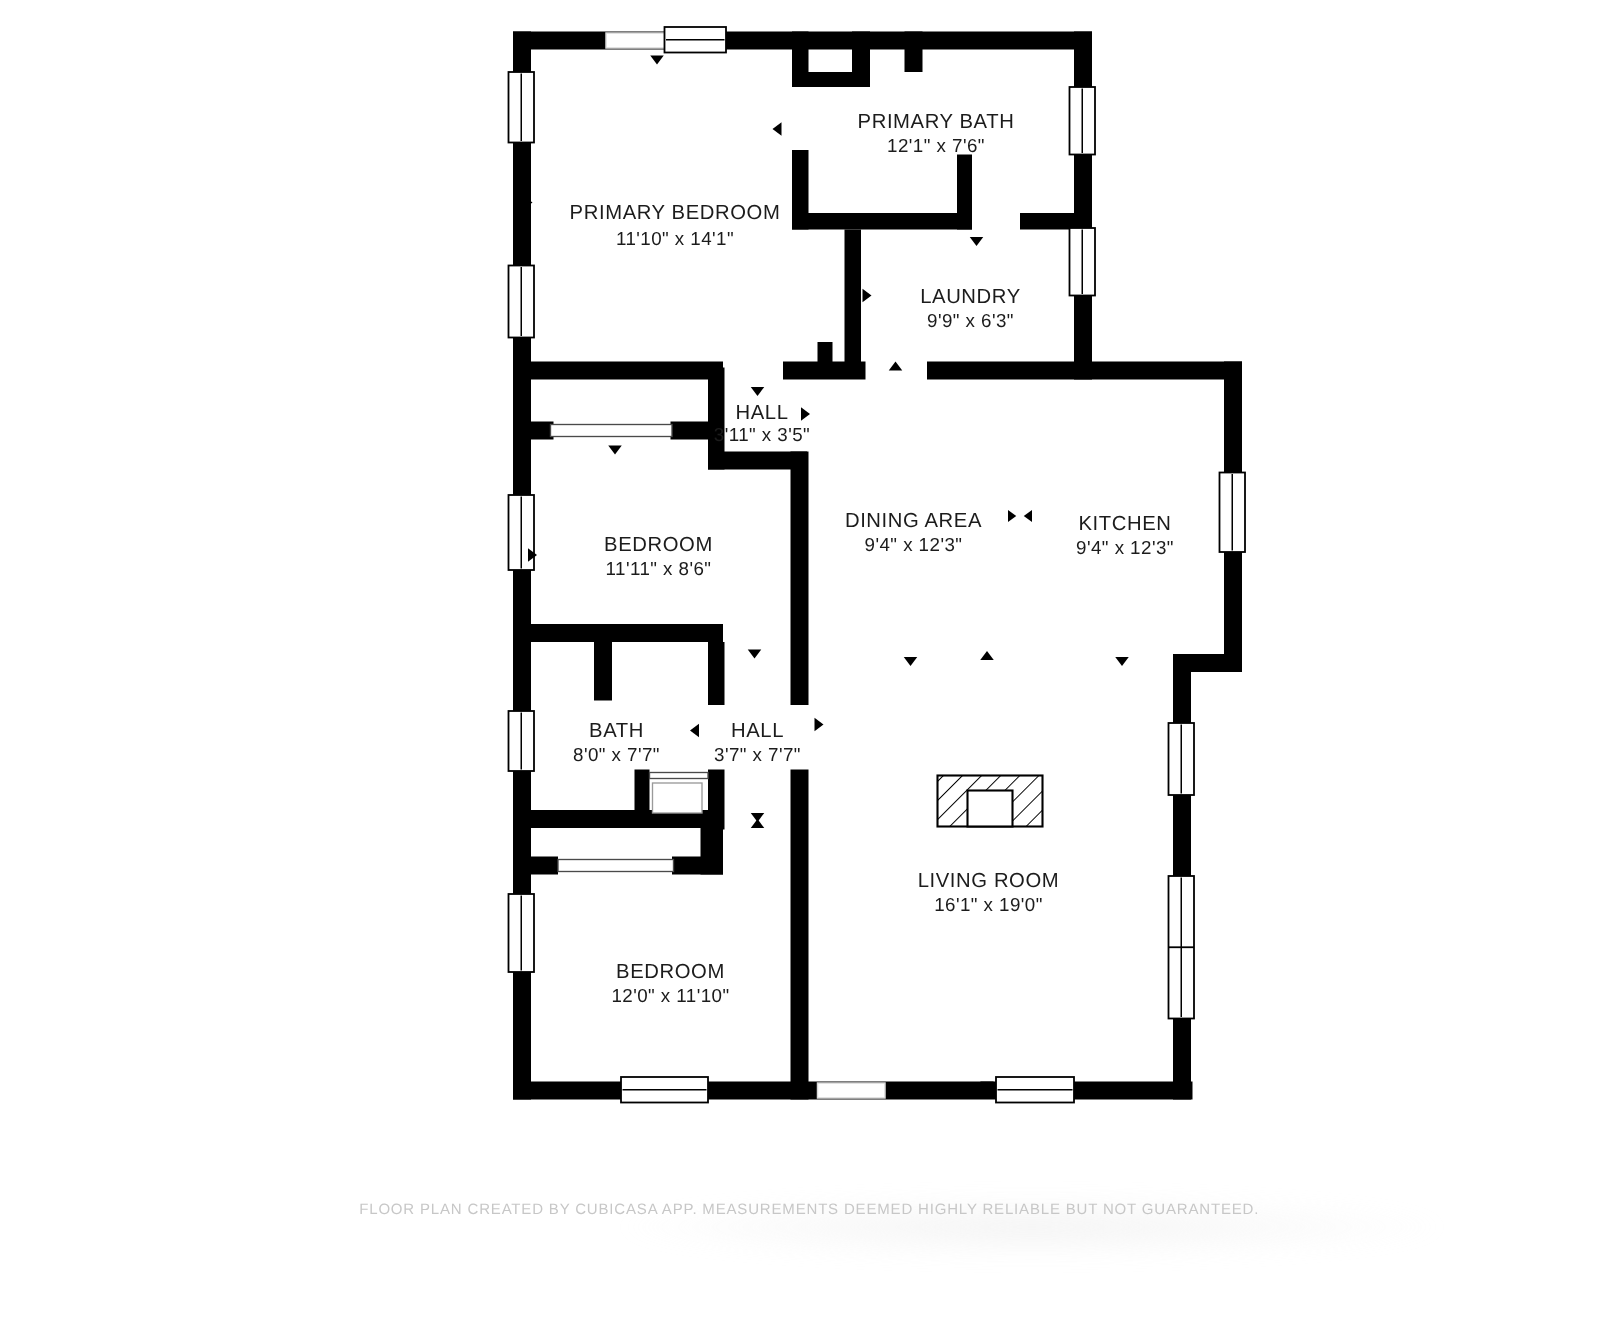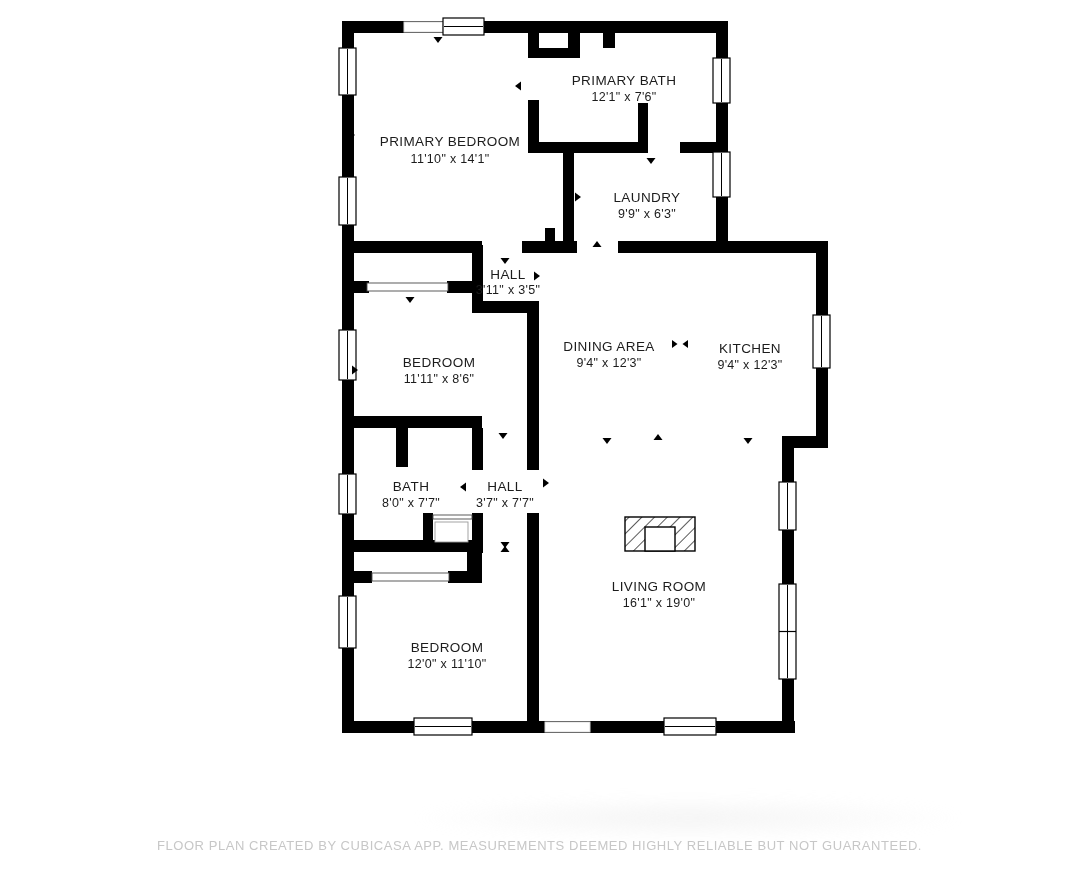--- a/index.html
+++ b/index.html
@@ -4,22 +4,22 @@
 <style>
   html,body{margin:0;padding:0;background:#ffffff;}
   #stage{position:relative;width:1079px;height:880px;background:#ffffff;overflow:hidden;
          font-family:"Liberation Sans", sans-serif;}
   #plan-svg{position:absolute;left:0;top:0;}
   .room-name{font-size:13.5px;letter-spacing:.4px;fill:#1c1c1c;}
   .room-dims{font-size:12.5px;letter-spacing:.3px;fill:#1c1c1c;}
   #watermark{position:absolute;left:408px;top:796px;width:560px;height:44px;
              background:radial-gradient(ellipse at center,#ececec 0%,rgba(255,255,255,0) 70%);
              filter:blur(6px);opacity:.55;}
-  #footer-text{position:absolute;left:0;top:838px;width:1079px;text-align:center;
-               color:#c7c7c7;font-size:13px;letter-spacing:.55px;}
+  #footer-text{position:absolute;left:0;top:801px;width:1079px;text-align:center;
+               color:#c7c7c7;font-size:10px;letter-spacing:.55px;}
 </style>
 </head>
 <body>
 
 <div id="stage">
   <svg id="plan-svg" width="1079" height="880" viewBox="0 0 1079 880">
     <defs>
       <pattern id="fp-hatch" width="9" height="9" patternUnits="userSpaceOnUse" patternTransform="rotate(45)">
         <rect width="9" height="9" fill="#ffffff"></rect>
         <line x1="0" y1="0" x2="0" y2="9" stroke="#000000" stroke-width="1.3"></line>

